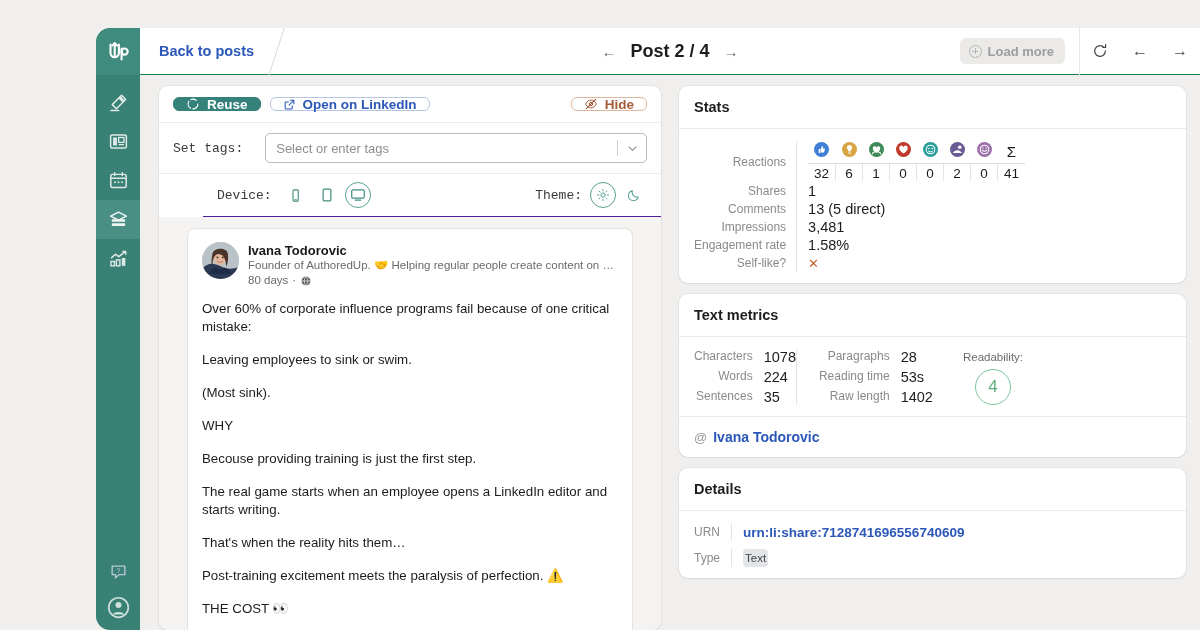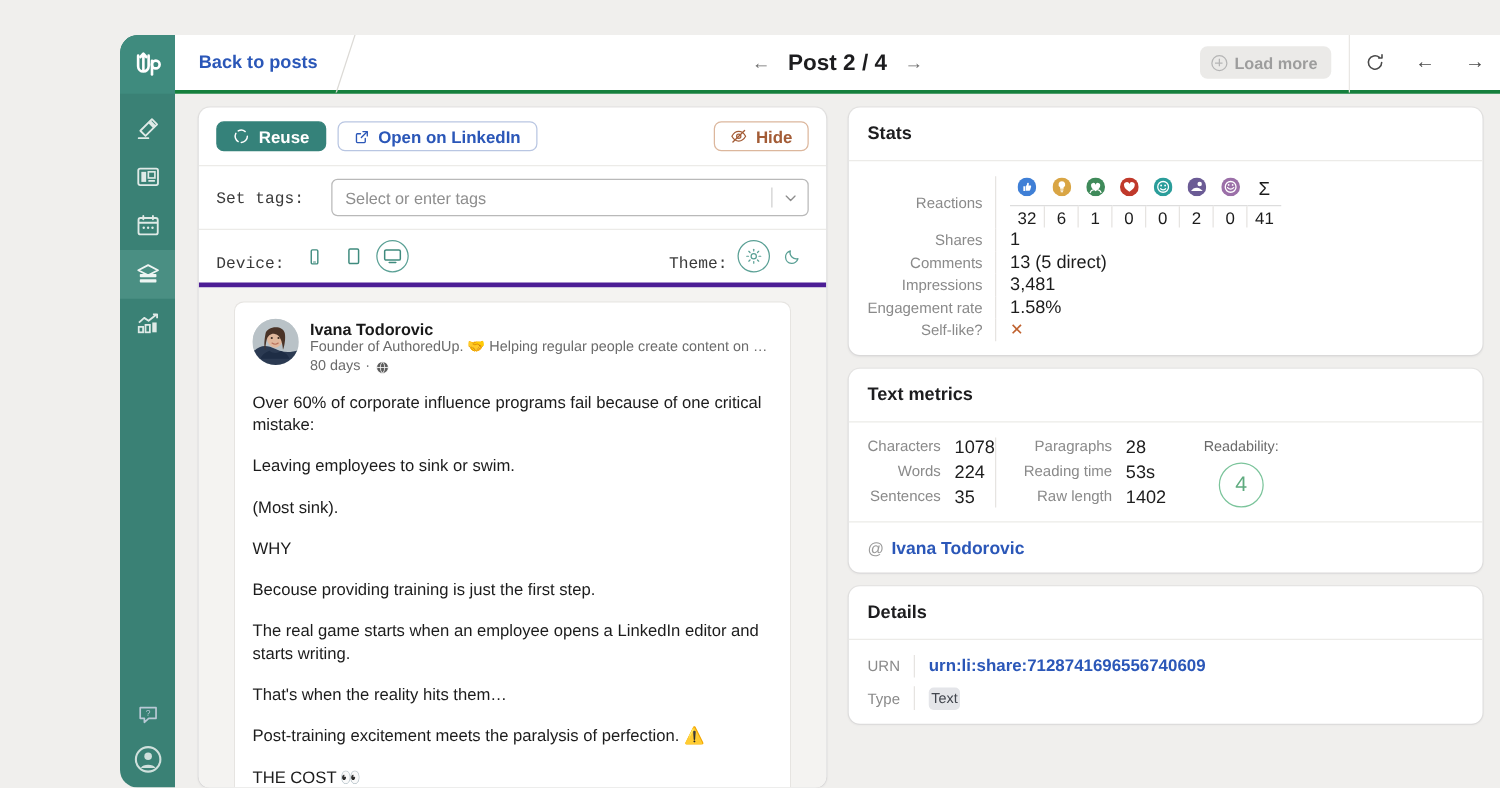--- a/index.html
+++ b/index.html
@@ -50,21 +50,21 @@
     background: #f0efed;
     display: flex; flex-direction: column;
     min-width: 0;
   }
   
   .topbar {
     height: 47px; flex: 0 0 47px;
     background: #ffffff;
     display: flex; align-items: center;
     position: relative;
-    border-bottom: 3px solid #15803d;
+    border-bottom: 1px solid #15803d;
   }
   .back-link {
     color: #2b57b8; font-weight: bold; font-size: 14.5px;
     padding-left: 19px; padding-right: 14px; cursor: pointer;
     white-space: nowrap;
   }
   .tab-slash {
     width: 24px; height: 47px; position: relative; overflow: hidden;
   }
   .tab-slash:after {
@@ -116,21 +116,21 @@
     box-shadow: 0 1px 2px rgba(16,24,40,.06), 0 0 0 1px rgba(16,24,40,.045);
   }
   
   .post-panel { display: flex; flex-direction: column; overflow: hidden; height: calc(100% - 0px); }
   .pp-row1 {
     display: flex; align-items: center; padding: 11px 14px;
     border-bottom: 1px solid #ecebe8;
   }
   .btn {
     display: inline-flex; align-items: center; gap: 7px;
-    height: 24px; border-radius: 6px;
+    height: 14px; border-radius: 6px;
     font-size: 13.5px; font-weight: bold; font-family: inherit;
     cursor: pointer; padding: 0 12px; white-space: nowrap;
   }
   .btn-reuse { background: #35827a; color: #fff; border: 1px solid #35827a; }
   .btn-linkedin { background: #fff; color: #2b57b8; border: 1px solid #b9c6e2; margin-left: 9px; }
   .btn-hide { background: #fff; color: #a35c36; border: 1px solid #dcb79d; margin-left: auto; }
   .pp-row2 {
     display: flex; align-items: center; padding: 10px 14px;
     border-bottom: 1px solid #ecebe8;
   }
@@ -145,22 +145,23 @@
     font-size: 13px; font-family: inherit; color: #3a3a3a;
     padding: 0 10px; background: transparent;
   }
   .tag-input input::placeholder { color: #8e8e8e; }
   .tag-sep { width: 1px; height: 16px; background: #cfcfcf; }
   .chev {
     width: 28px; display: flex; align-items: center; justify-content: center;
     color: #8e8e8e; cursor: pointer;
   }
   .pp-row3 {
-    display: flex; align-items: flex-end; padding: 8px 14px;
-    border-bottom: 4px solid #4c1d95;
+    display: flex; align-items: center; padding: 8px 14px;
+    border-bottom: 1px solid #4c1d95;
+    margin-left: 44px;
   }
   .icon-btn {
     width: 26px; height: 26px; border-radius: 50%;
     display: flex; align-items: center; justify-content: center;
     cursor: pointer; flex: 0 0 26px;
   }
   .icon-btn.sel { border: 1.3px solid #5aa095; }
   .dev-group { display: flex; align-items: center; gap: 5px; margin-left: 11px; }
   .theme-group { display: flex; align-items: center; gap: 5px; margin-left: 8px; }
   .push-right { margin-left: auto; }

